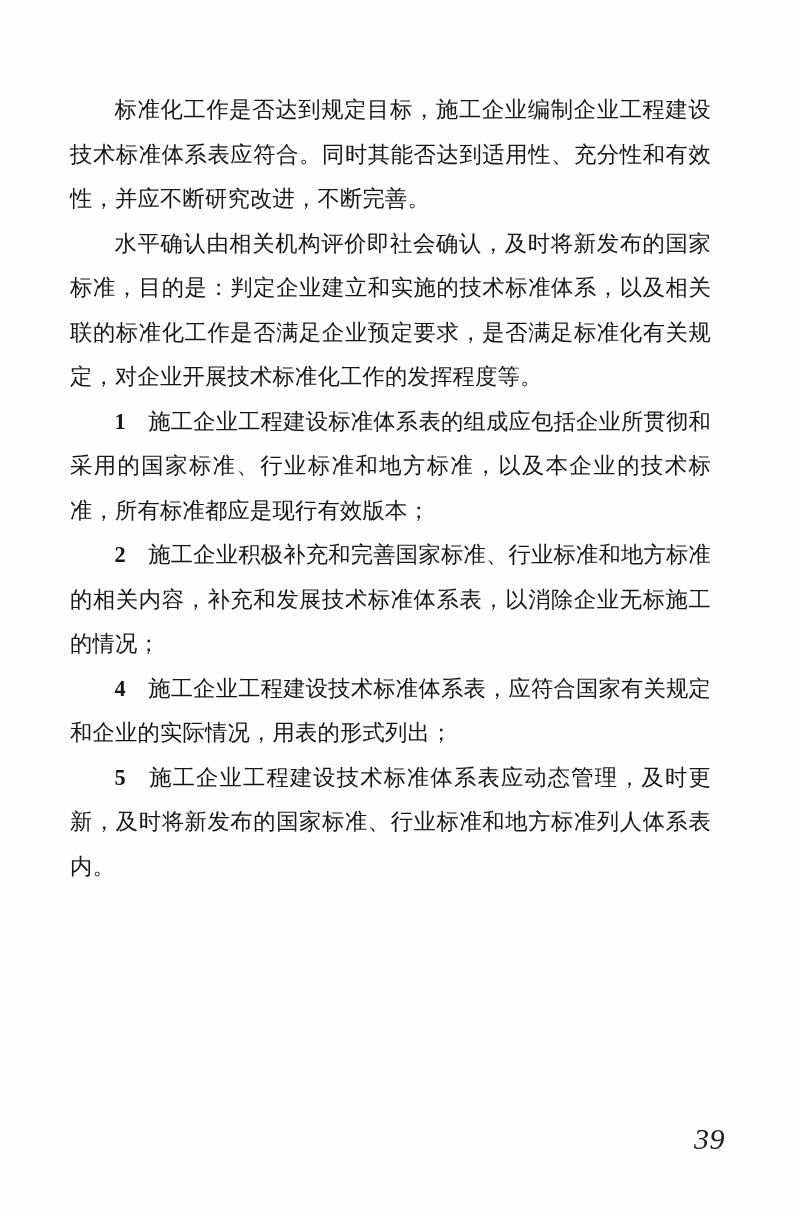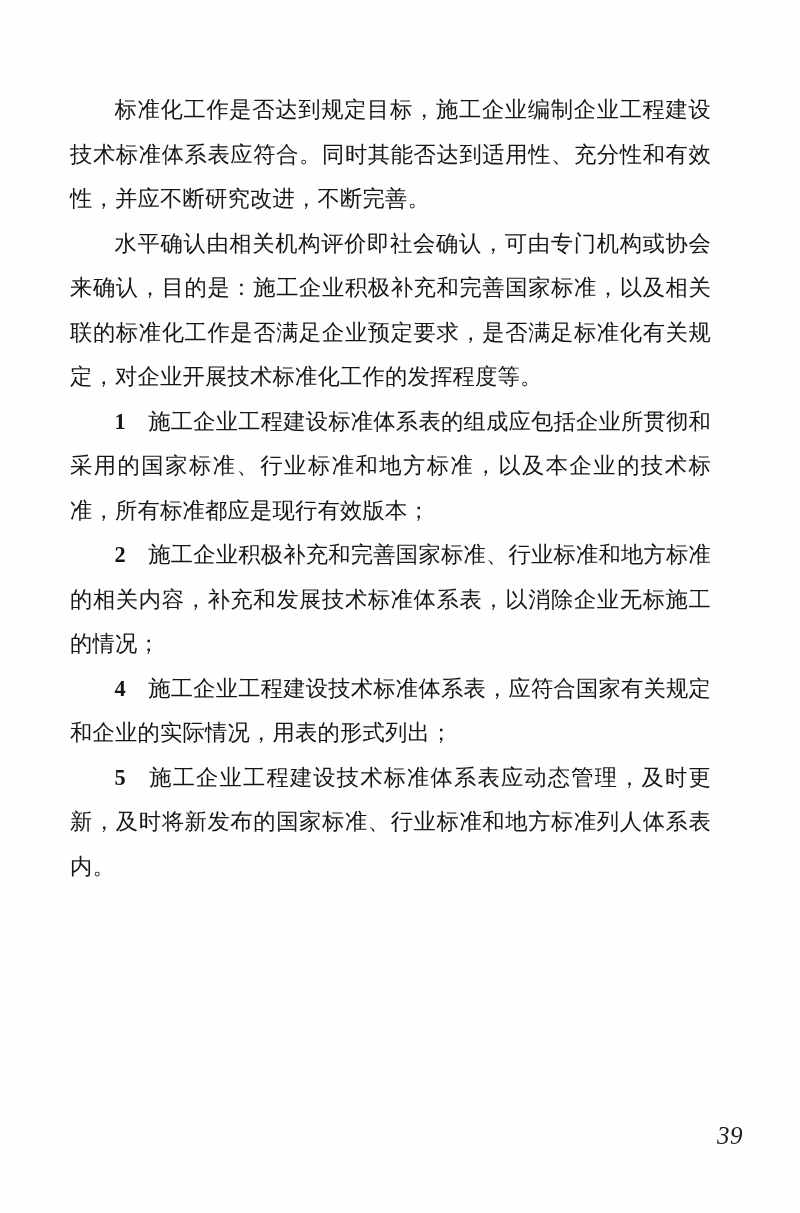--- a/index.html
+++ b/index.html
@@ -52,39 +52,39 @@
   
   .item-num {
     font-weight: bold;
   }
   .gap-after-item {
     display: inline-block;
     width: 1.0em;
   }
   .page-number {
     position: absolute;
-    right: 57px;
+    right: 75px;
     top: 1122px;
     font-family: "Liberation Serif", "DejaVu Serif", serif;
-    font-size: 25px;
+    font-size: 30px;
     font-style: italic;
     color: #1a1a1a;
     letter-spacing: 0.5px;
   }
 </style>
 </head>
 <body>
 
 <div class="page">
 
   <div class="content">
 
     <p class="para">标准化工作是否达到规定目标，施工企业编制企业工程建设技术标准体系表应符合。同时其能否达到适用性、充分性和有效性，并应不断研究改进，不断完善。</p>
 
-    <p class="para">水平确认由相关机构评价即社会确认，可由专门机构或协会来确认，目的是：施工企业积极补充和完善国家标准，以及相关联的标准化工作是否满足企业预定要求，是否满足标准化有关规定，对企业开展技术标准化工作的发挥程度等。</p>
+    <p class="para">水平确认由相关机构评价即社会确认，及时将新发布的国家标准，目的是：判定企业建立和实施的技术标准体系，以及相关联的标准化工作是否满足企业预定要求，是否满足标准化有关规定，对企业开展技术标准化工作的发挥程度等。</p>
 
 
 
     <p class="para"><span class="item-num">1</span><span class="gap-after-item"></span><span>施工企业工程建设标准体系表的组成应包括企业所贯彻和采用的国家标准、行业标准和地方标准，以及本企业的技术标准，所有标准都应是现行有效版本；</span></p>
 
     <p class="para"><span class="item-num">2</span><span class="gap-after-item"></span><span>施工企业积极补充和完善国家标准、行业标准和地方标准的相关内容，补充和发展技术标准体系表，以消除企业无标施工的情况；</span></p>
 
 
     <p class="para"><span class="item-num">4</span><span class="gap-after-item"></span><span>施工企业工程建设技术标准体系表，应符合国家有关规定和企业的实际情况，用表的形式列出；</span></p>
 

